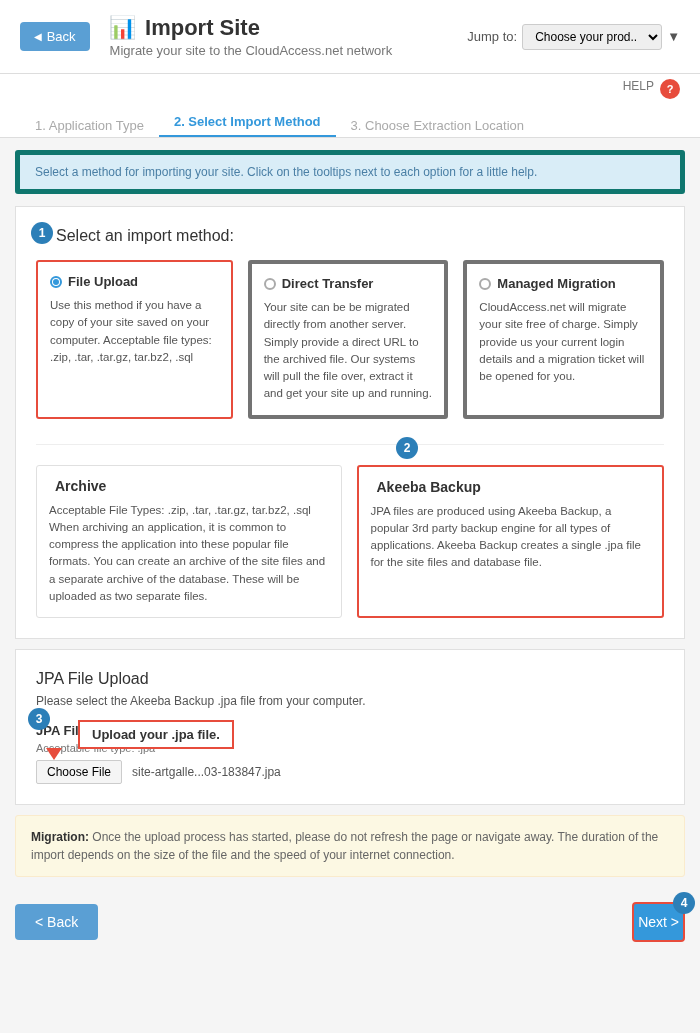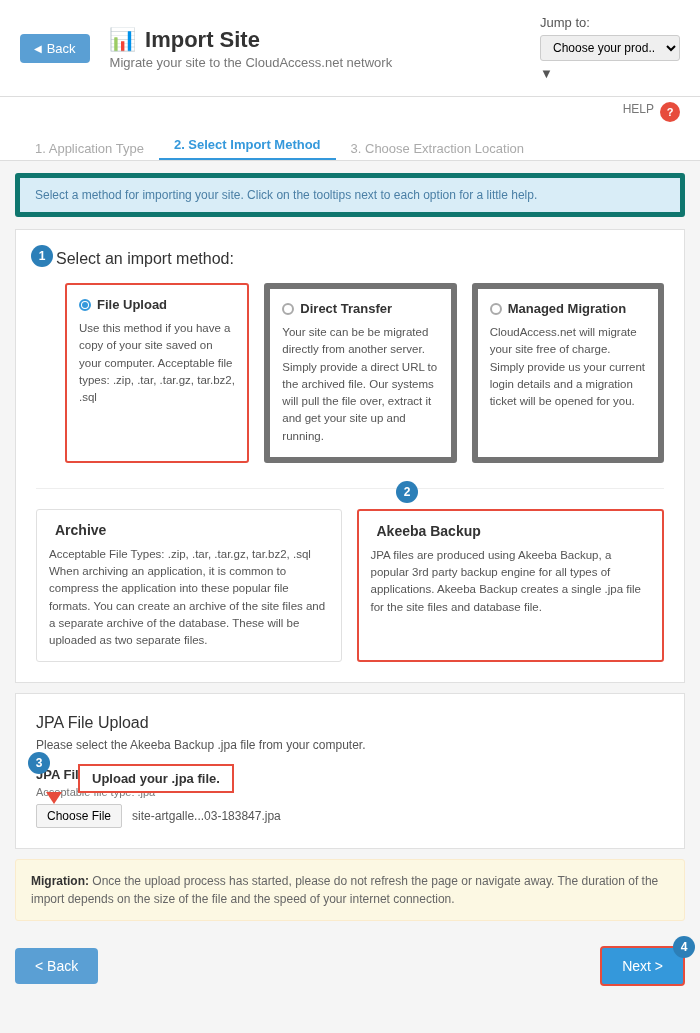--- a/index.html
+++ b/index.html
@@ -5,39 +5,39 @@
     * { box-sizing: border-box; margin: 0; padding: 0; }
     body { font-family: Arial, sans-serif; font-size: 13px; color: #333; background: #f5f5f5; width: 700px; min-height: 1033px; }
 
     
     .header { background: #fff; padding: 15px 20px; display: flex; align-items: center; border-bottom: 1px solid #ddd; }
     .back-btn { background: #5a9fd4; color: #fff; border: none; border-radius: 4px; padding: 7px 14px; font-size: 13px; cursor: pointer; display: flex; align-items: center; gap: 5px; margin-right: 20px; white-space: nowrap; }
     .back-btn::before { content: '◀'; font-size: 10px; }
     .header-title-area { display: flex; flex-direction: column; }
     .header-title { font-size: 22px; font-weight: bold; color: #333; display: flex; align-items: center; gap: 8px; }
     .header-subtitle { font-size: 13px; color: #777; margin-top: 2px; }
-    .jump-to { margin-left: auto; display: flex; gap: 5px; font-size: 13px; color: #555; flex-direction: column; }
+    .jump-to { margin-left: auto; display: flex; align-items: center; gap: 5px; font-size: 13px; color: #555; }
     .jump-to select { padding: 4px 8px; border: 1px solid #ccc; border-radius: 3px; font-size: 12px; width: 140px; }
     .help-circle { background: #e74c3c; color: #fff; border-radius: 50%; width: 20px; height: 20px; display: flex; align-items: center; justify-content: center; font-size: 11px; font-weight: bold; cursor: pointer; }
     .step-item { font-size: 13px; color: #aaa; padding: 0 15px; cursor: pointer; }
     .step-item.active { color: #3498db; font-weight: bold; border-bottom: 2px solid #3498db; padding-bottom: 6px; }
     .step-item.inactive { color: #aaa; }
 
     
     .info-bar { background: #d9edf7; border: 5px solid #0f766e; padding: 10px 15px; margin: 12px 15px; border-radius: 3px; font-size: 12px; color: #4a7fa5; }
 
     
     .main-content { background: #fff; margin: 0 15px 10px 15px; padding: 20px; border: 1px solid #e0e0e0; }
 
     
     .section-title { font-size: 16px; font-weight: normal; color: #333; margin-bottom: 15px; }
 
     
-    .import-methods { display: flex; gap: 15px; margin-bottom: 25px; margin-left: 29px; }
-    .method-card { flex: 1; padding: 12px; border: 6px solid #737373; border-radius: 3px; cursor: pointer; }
+    .import-methods { display: flex; gap: 15px; margin-bottom: 25px; }
+    .method-card { flex: 1; padding: 12px; border: 4px solid #737373; border-radius: 3px; cursor: pointer; }
     .method-card.selected { border: 2px solid #e74c3c; background: #fff; }
     .method-card-title { font-size: 13px; font-weight: bold; color: #333; display: flex; align-items: center; gap: 6px; margin-bottom: 8px; }
     .method-card-title .radio-dot { width: 12px; height: 12px; border-radius: 50%; border: 2px solid #3498db; display: inline-flex; align-items: center; justify-content: center; }
     .method-card-title .radio-dot.filled::after { content: ''; width: 6px; height: 6px; background: #3498db; border-radius: 50%; }
     .method-card-title .radio-dot.empty { border-color: #aaa; }
     .method-card p { font-size: 11.5px; color: #555; line-height: 1.5; }
 
     
     .file-type-section { border-top: 1px solid #eee; padding-top: 20px; margin-top: 5px; }
     .file-type-cards { display: flex; gap: 15px; }
@@ -57,21 +57,21 @@
     .file-name { font-size: 12px; color: #555; }
 
     
     .important-notice { background: #fcf8e3; border: 1px solid #faebcc; padding: 12px 15px; margin: 0 15px 15px 15px; font-size: 12px; color: #666; line-height: 1.5; border-radius: 3px; }
     .important-notice strong { color: #333; }
 
     
     .footer-btns { display: flex; justify-content: space-between; align-items: center; padding: 10px 15px 20px 15px; }
     .footer-back-btn { background: #5a9fd4; color: #fff; border: none; border-radius: 4px; padding: 10px 20px; font-size: 14px; cursor: pointer; }
     .footer-next-btn-wrapper { position: relative; }
-    .footer-next-btn { background: #3498db; color: #fff; border: 2px solid #e74c3c; border-radius: 4px; padding: 10px 20px; font-size: 14px; cursor: pointer; }
+    .footer-next-btn { background: #3498db; color: #fff; border: 2px solid #e74c3c; border-radius: 4px; padding: 10px 4px; font-size: 14px; cursor: pointer; }
     .next-badge { position: absolute; top: -10px; right: -10px; width: 22px; height: 22px; border-radius: 50%; background: #2c7fb8; color: #fff; font-size: 12px; font-weight: bold; display: flex; align-items: center; justify-content: center; }
 
     
     .steps-wrapper { background: #fff; border-bottom: 1px solid #ddd; padding: 0 20px; }
     .steps-row { display: flex; align-items: center; padding: 10px 0 0 0; }
     .steps-help-row { display: flex; justify-content: flex-end; padding: 5px 0; }
 
     
     .import-section-wrapper { position: relative; }
     .import-badge { position: absolute; top: -5px; left: -5px; width: 22px; height: 22px; border-radius: 50%; background: #2c7fb8; color: #fff; font-size: 12px; font-weight: bold; display: flex; align-items: center; justify-content: center; z-index: 2; }

